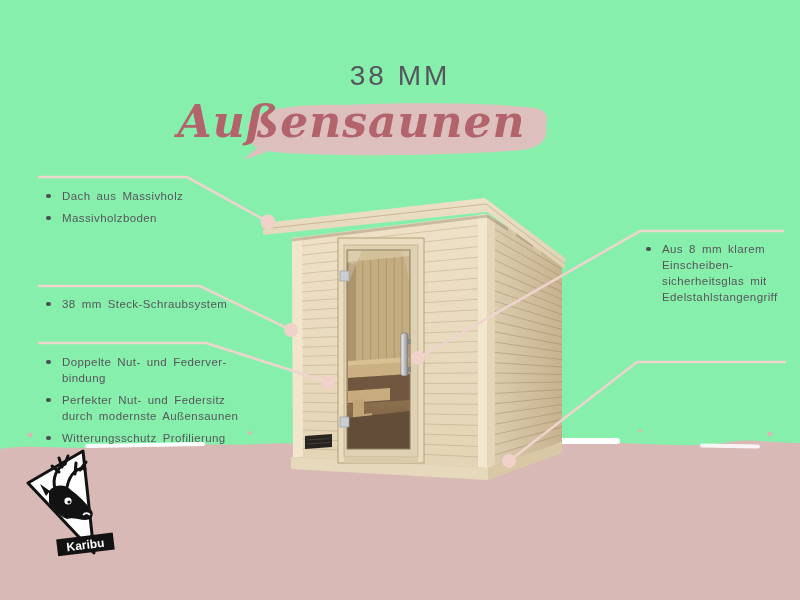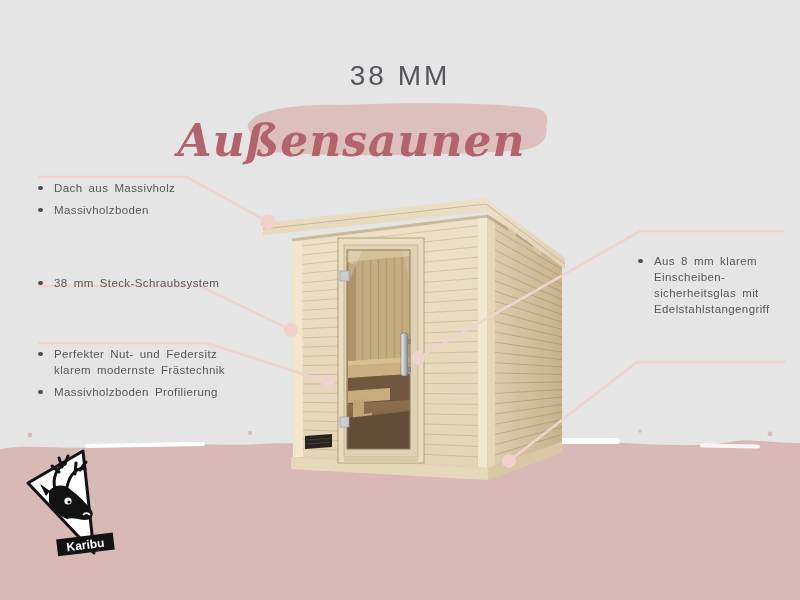--- a/index.html
+++ b/index.html
@@ -1,31 +1,31 @@
 <!DOCTYPE html>
 <html style="--band: #d9b9b6; --brush: #ddbfbe; --script: #b2636b; --title: #56555e; --text: #57565b; --line: #eed4cd; --dot: #f0d2ca;"><head>
 <meta charset="utf-8">
 <style>
   html,body{margin:0;padding:0;background:#fff;}
-  .page{position:relative;width:800px;height:600px;overflow:hidden;background:#e5e5e5;
+  .page{position:relative;width:800px;height:600px;overflow:hidden;background:#86efac;
         font-family:"Liberation Sans",sans-serif;}
   .layer{position:absolute;left:0;top:0;}
 
   
   .title{position:absolute;left:0;top:60px;width:800px;text-align:center;z-index:6;
          font-size:28px;font-weight:500;letter-spacing:3px;color:var(--title,#56555e);}
   .brush-svg{position:absolute;left:243px;top:96px;z-index:5;}
-  .script{position:absolute;left:0;top:115px;width:703px;text-align:center;z-index:6;
+  .script{position:absolute;left:0;top:96px;width:703px;text-align:center;z-index:6;
           font-family:"DejaVu Serif",serif;font-style:italic;font-weight:bold;
           font-size:44px;color:var(--script,#b2636b);letter-spacing:1px;}
 
   
   .callout{position:absolute;z-index:7;font-size:11.5px;color:var(--text,#57565b);
            letter-spacing:.4px;word-spacing:2.5px;line-height:16px;}
-  .callout ul{list-style:none;margin:0;padding:0;}
+  .callout ul{list-style:none;margin:8px;padding:0;}
   .callout li{position:relative;padding-left:18px;margin-bottom:6px;white-space:pre-line;}
   .callout li::before{content:"";position:absolute;left:2px;top:5.5px;width:4.5px;height:4.5px;
            border-radius:50%;background:#4f4e54;}
 
   
   .cline{fill:none;stroke:var(--line,#eed4cd);stroke-width:2.6px;}
   .cdot{fill:var(--dot,#f0d2ca);}
   svg{display:block;}
 </style>
 </head>
@@ -202,33 +202,35 @@
     <circle class="cdot" cx="418" cy="358" r="7"></circle>
     <circle class="cdot" cx="509" cy="461" r="7"></circle>
   </svg>
 
   <div class="callout" style="left:36px;top:180px;width:220px">
     <ul>
       <li>Dach aus Massivholz</li>
       <li>Massivholzboden</li>
     </ul>
   </div>
-  <div class="callout" style="left:36px;top:275px;width:230px">
+  <div class="callout" style="left:36px;top:288px;width:230px">
     <ul>
       <li>38 mm Steck-Schraubsystem</li>
     </ul>
   </div>
   <div class="callout" style="left:36px;top:346px;width:230px">
     <ul>
+      <li>Doppelte Nut- und Federver-
+bindung</li>
       <li>Perfekter Nut- und Federsitz
-klarem modernste Frästechnik</li>
-      <li>Massivholzboden Profilierung</li>
-    </ul>
-  </div>
-  <div class="callout" style="left:636px;top:253px;width:160px">
+durch modernste Außensaunen</li>
+      <li>Witterungsschutz Profilierung</li>
+    </ul>
+  </div>
+  <div class="callout" style="left:636px;top:233px;width:160px">
     <ul>
       <li>Aus 8 mm klarem Einscheiben-
 sicherheitsglas mit
 Edelstahlstangengriff</li>
     </ul>
   </div>
   <div class="callout" style="left:636px;top:368px;width:160px">
     <ul>
     </ul>
   </div>

